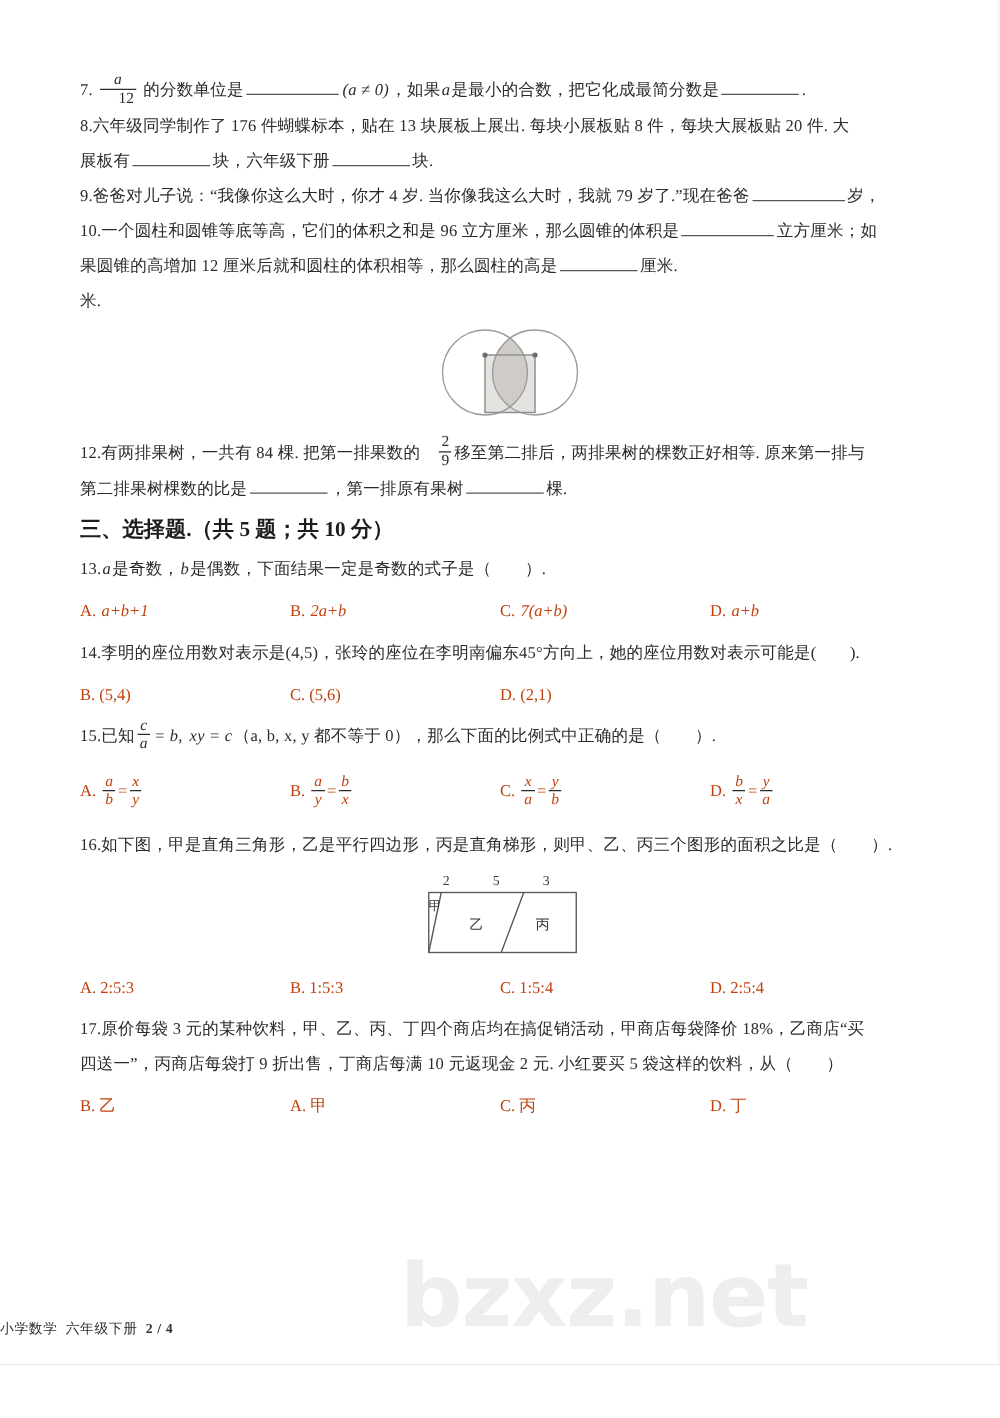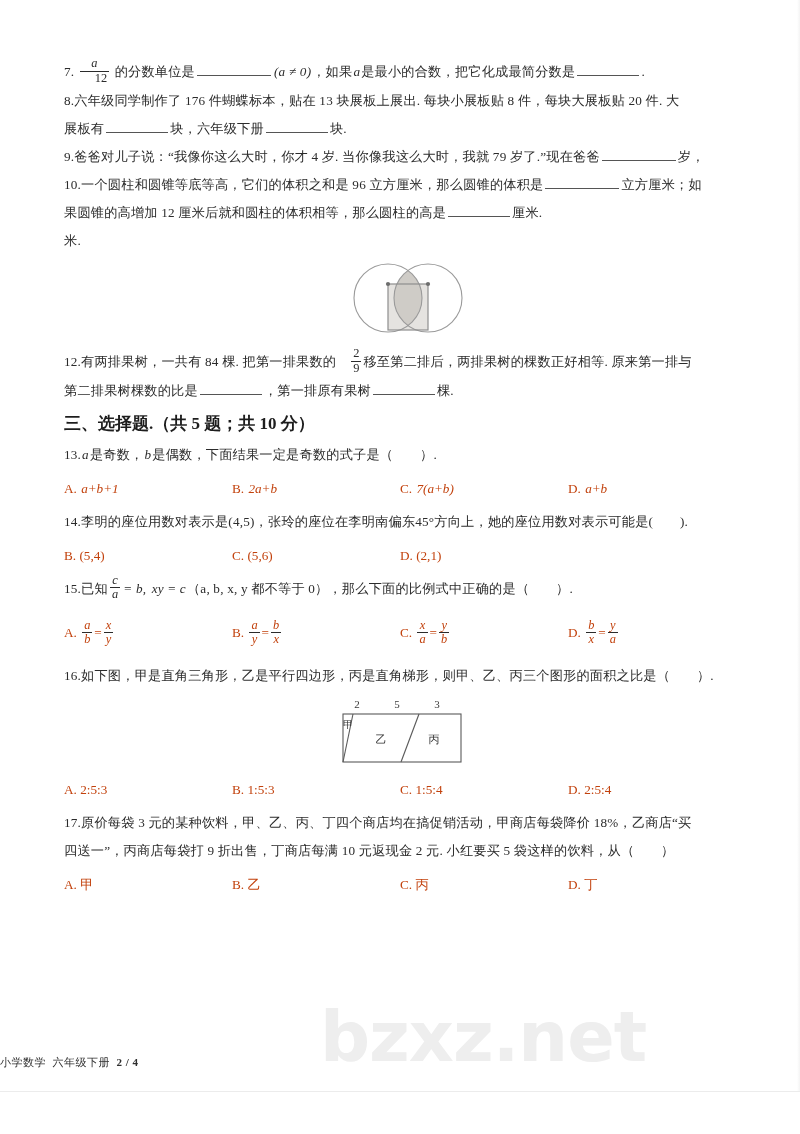--- a/index.html
+++ b/index.html
@@ -267,22 +267,22 @@
       <div class="opt"><span>D.</span> <span>2:5:4</span></div>
     </div>
 
     <div class="q">
       <span>17.</span><span>原价每袋 3 元的某种饮料，甲、乙、丙、丁四个商店均在搞促销活动，甲商店每袋降价 18%，乙商店“买</span>
     </div>
     <div class="q">
       <span>四送一”，丙商店每袋打 9 折出售，丁商店每满 10 元返现金 2 元. 小红要买 5 袋这样的饮料，从（　　）</span>
     </div>
     <div class="opts">
+      <div class="opt"><span>B.</span> <span>乙</span></div>
       <div class="opt"><span>A.</span> <span>甲</span></div>
-      <div class="opt"><span>B.</span> <span>乙</span></div>
       <div class="opt"><span>C.</span> <span>丙</span></div>
       <div class="opt"><span>D.</span> <span>丁</span></div>
     </div>
 
   </div>
 
   <div class="footer">
     <span>小学数学</span>&nbsp;
     <span>六年级下册</span>&nbsp;
     <b>2</b>

